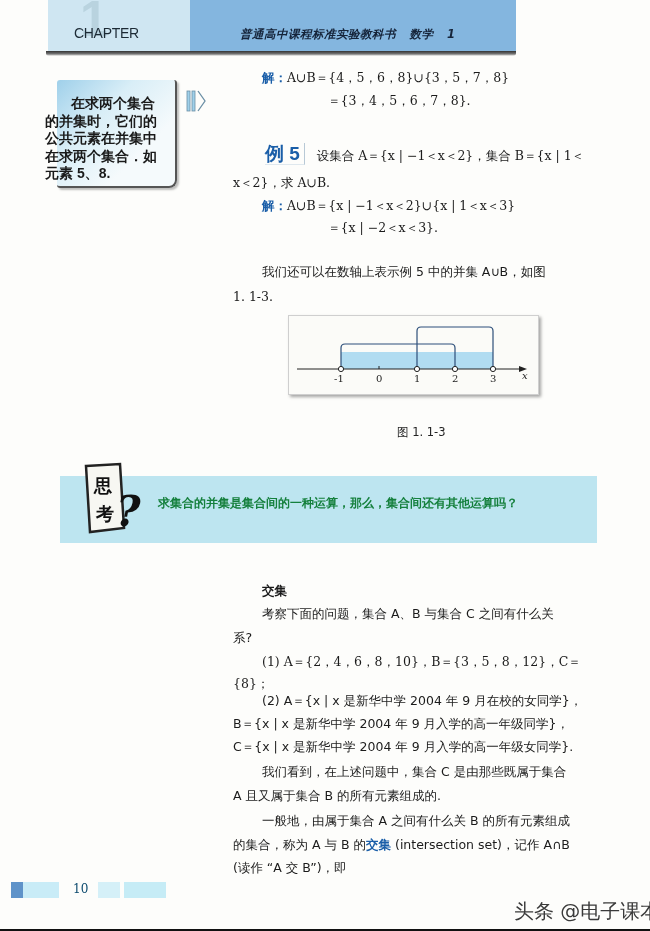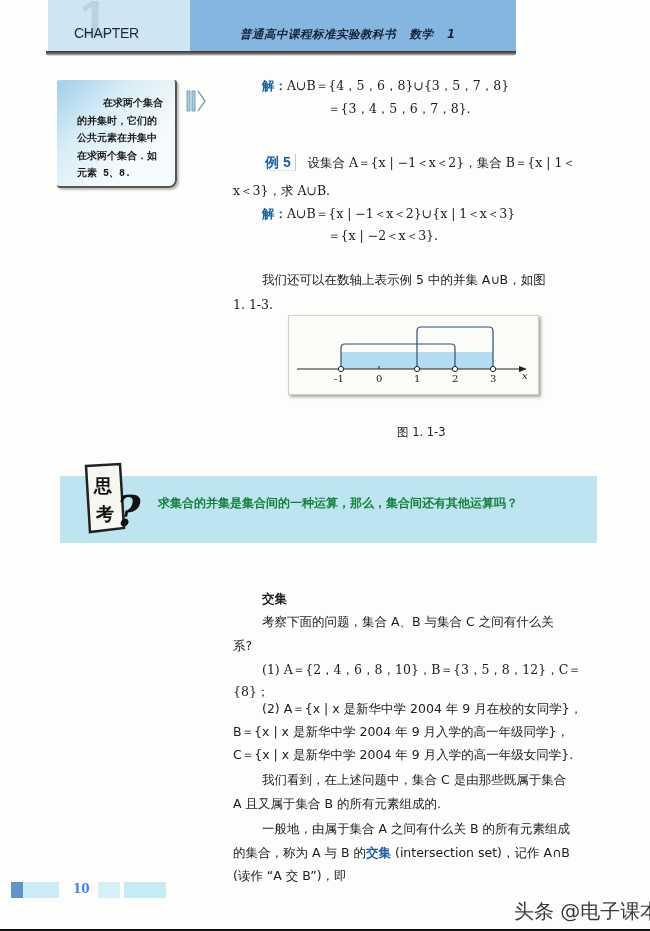--- a/index.html
+++ b/index.html
@@ -40,38 +40,37 @@
 
   
   .note {
     left:57px; top:80px; width:118px; height:106px;
     background:linear-gradient(135deg,#9fd0ea 0%, #d9eef7 35%, #f5fafc 70%);
     border-right:2px solid #555; border-bottom:2px solid #555;
     border-radius:3px 3px 8px 3px;
     box-shadow:2px 2px 2px rgba(0,0,0,0.25);
   }
   .note-text {
-    left:77px; top:95px; width:115px;
-    font-family:Liberation Mono, monospace; font-weight:bold;
-    font-size:10px; line-height:17.5px; color:#1a1a1a;
+    left:45px; top:95px; width:115px;
+    font-family:Liberation Sans, sans-serif; font-weight:bold;
+    font-size:14px; line-height:17.5px; color:#1a1a1a;
   }
   .note-arrow { left:186px; top:88px; }
 
   
   .line {
     position:absolute; font-size:12.5px; line-height:16px; white-space:pre;
     color:#1b1b1b;
-    margin-top:8px;
   }
   .blue { color:#1a5ea8; }
   .bold { font-family:"DejaVu Sans", sans-serif; font-weight:bold; }
   .zh { font-family:"DejaVu Sans", sans-serif; }
   .ex-label {
     color:#1a5ea8; font-family:"Liberation Sans", sans-serif; font-weight:bold;
-    font-size:14px; padding-right:4px; border-right:1px solid #b8c9d6;
+    font-size:19px; padding-right:4px; border-right:1px solid #b8c9d6;
     border-bottom:1px solid #dfe8ee;
     text-align:right;
   }
 
   
   .fig {
     left:288px; top:315px; width:249px; height:78px;
     background:#fbfbf8; border:1px solid #cfcfcf;
     box-shadow:2px 2px 3px rgba(0,0,0,0.35);
   }
@@ -86,21 +85,21 @@
     left:158px; top:495px; font-family:"DejaVu Sans", sans-serif;
     font-size:12px; font-weight:bold; color:#15803d; white-space:pre;
   }
   .think-badge { left:80px; top:462px; }
 
   
   .foot-bar1 { left:11px; top:882px; width:12px; height:16px; background:#5f93c9; }
   .foot-bar2 { left:23px; top:882px; width:36px; height:16px; background:#c9ecf7; }
   .foot-bar3 { left:98px; top:882px; width:22px; height:16px; background:#d5f0f8; }
   .foot-bar4 { left:124px; top:882px; width:42px; height:16px; background:#c6ecf6; }
-  .page-num { left:73px; top:882px; font-size:12px; color:#3b82f6;font-weight:bold; }
+  .page-num { left:73px; top:882px; font-size:12px; color:#0c4a6e; }
   .watermark {
     left:514px; top:898px; font-family:"DejaVu Sans", sans-serif;
     font-size:20px; color:#3a3a3a; white-space:pre;
   }
   .bottom-rule { left:0; top:929px; width:650px; height:2px; background:#111; }
 </style>
 </head>
 <body>
 
 <div class="abs hdr-left"></div>
@@ -123,21 +122,21 @@
     <rect x="1" y="3" width="3" height="20" fill="#9fd0ea" stroke="#6b8fa5" stroke-width="0.8"></rect>
     <rect x="6" y="3" width="3" height="20" fill="#9fd0ea" stroke="#6b8fa5" stroke-width="0.8"></rect>
     <polyline points="12,3 19,13 12,23" fill="none" stroke="#6b8fa5" stroke-width="1.3"></polyline>
   </svg>
 </div>
 
 <div class="line" style="left:262px;top:70px"><span class="blue bold">解：</span><span>A∪B＝{4，5，6，8}∪{3，5，7，8}</span></div>
 <div class="line" style="left:328px;top:93px">＝{3，4，5，6，7，8}.</div>
 
 <div class="line" style="left:265px;top:146px"><span class="ex-label">例 5</span><span>   </span><span>设集合 A＝{x | −1＜x＜2}，集合 B＝{x | 1＜</span></div>
-<div class="line" style="left:233px;top:175px">x＜3}，求 A∪B.</div>
+<div class="line" style="left:233px;top:175px">x＜2}，求 A∪B.</div>
 <div class="line" style="left:262px;top:198px"><span class="blue bold">解：</span><span>A∪B＝{x | −1＜x＜2}∪{x | 1＜x＜3}</span></div>
 <div class="line" style="left:328px;top:220px">＝{x | −2＜x＜3}.</div>
 
 <div class="line zh" style="left:262px;top:264px">我们还可以在数轴上表示例 5 中的并集 A∪B，如图</div>
 <div class="line" style="left:233px;top:289px">1. 1-3.</div>
 
 <div class="abs fig">
   <svg width="249" height="78" viewBox="0 0 249 78">
 
     <rect x="52" y="36" width="152" height="17" fill="#a8d8ef" opacity="0.9"></rect>

